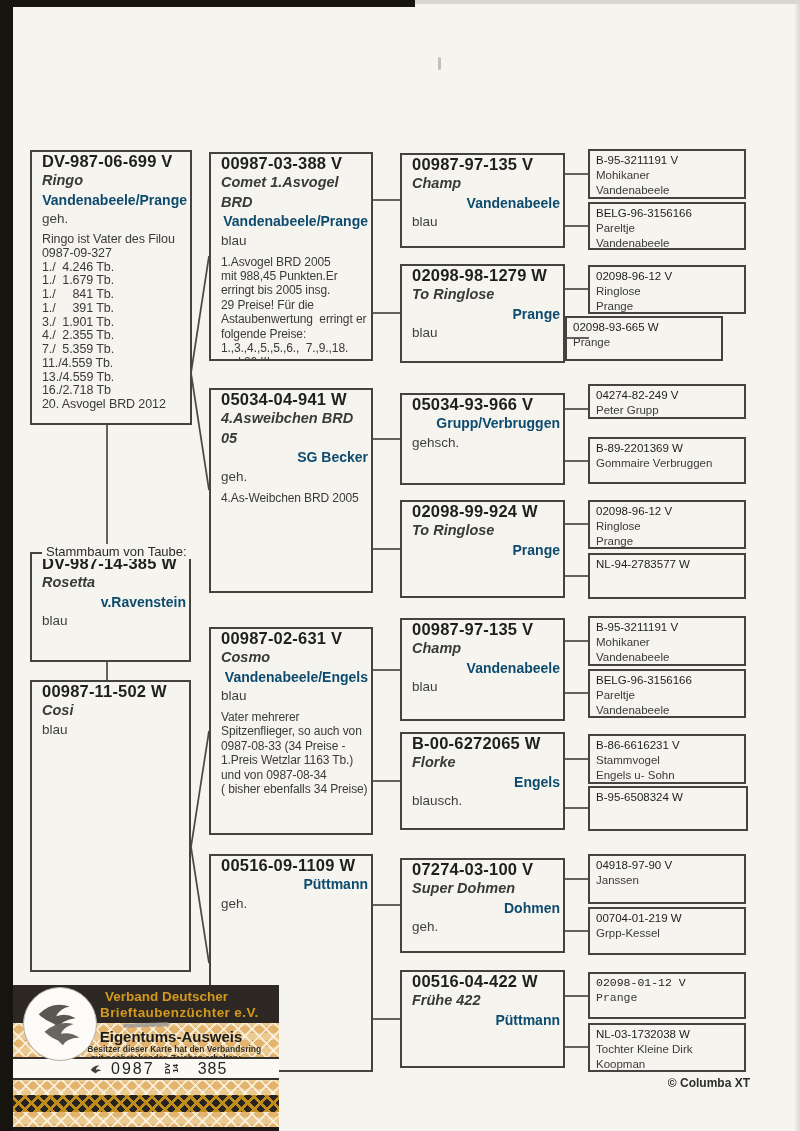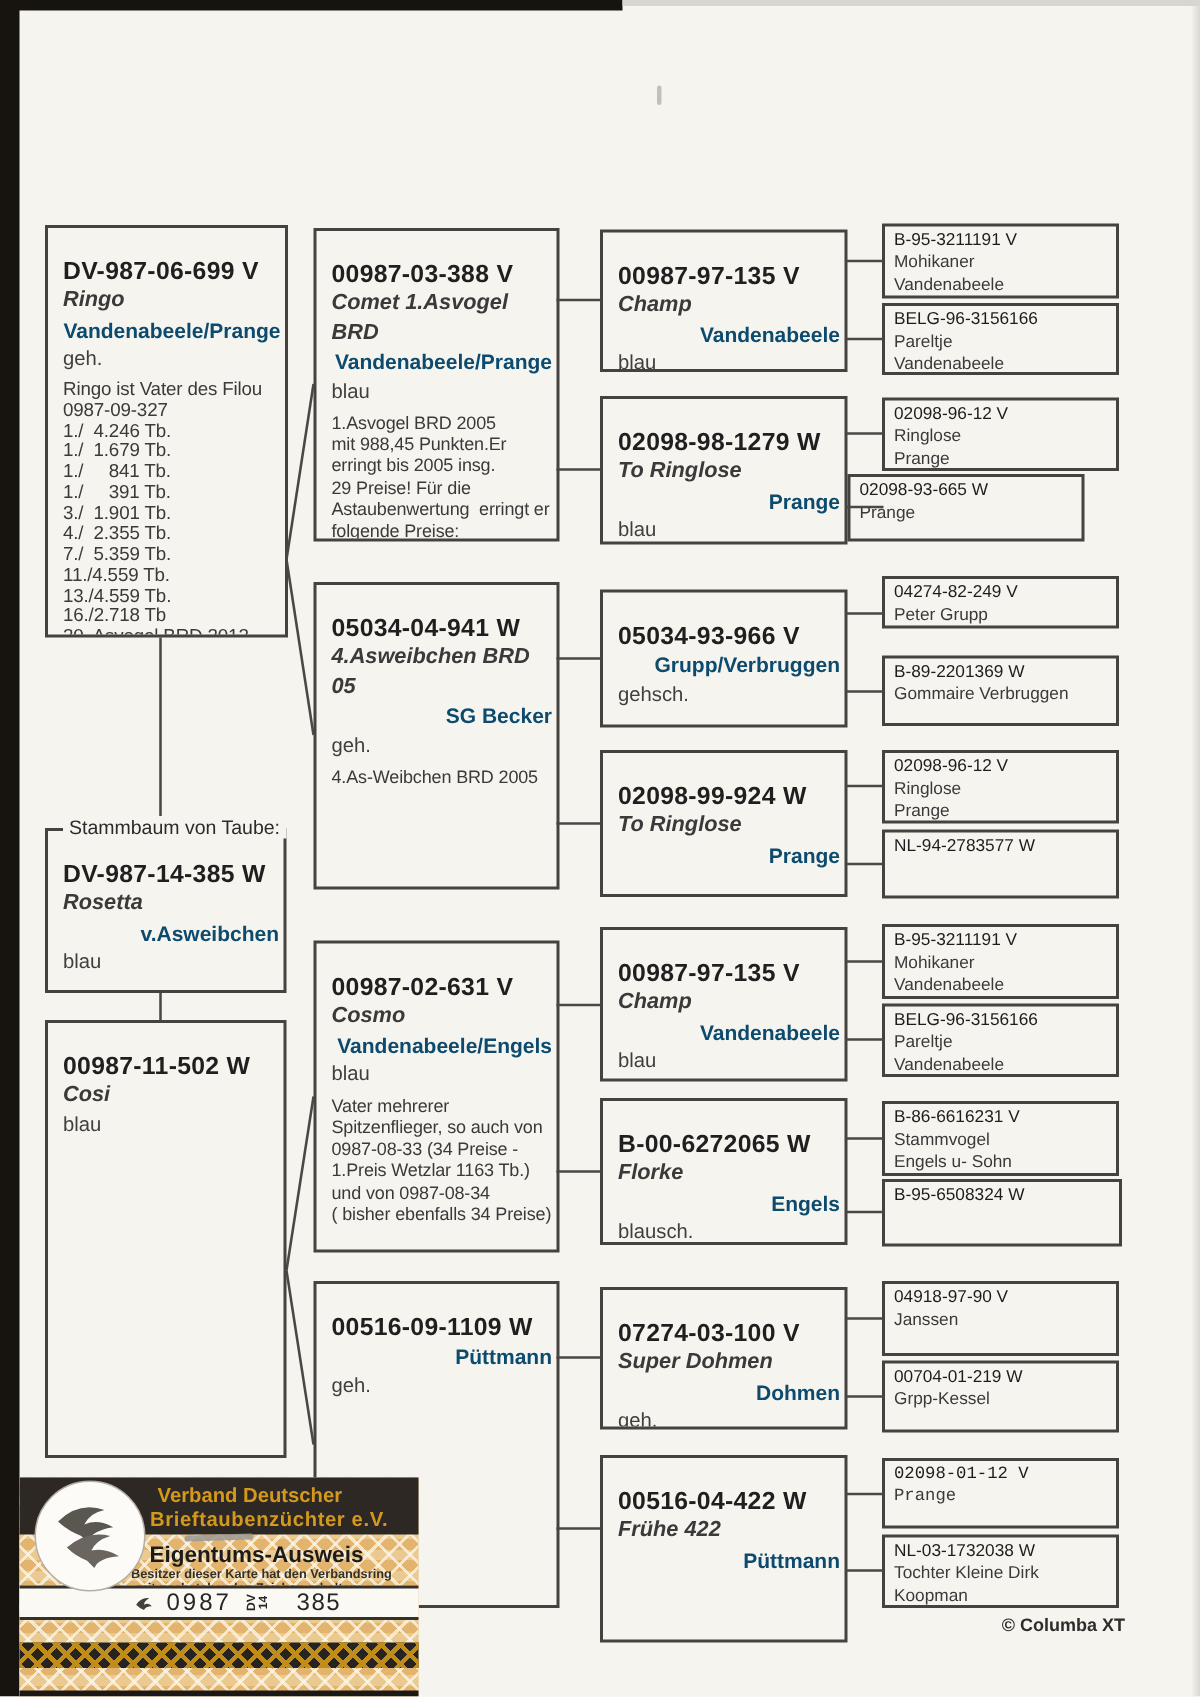--- a/index.html
+++ b/index.html
@@ -13,21 +13,21 @@
               background:linear-gradient(to left,#dbd8d1,rgba(219,216,209,0));}
   .smudge{position:absolute;left:438px;top:57px;width:3px;height:13px;background:#c2c0ba;border-radius:2px;}
 
   
   .letterhead{position:absolute;left:58px;top:24px;width:342px;text-align:center;}
   .lh-name{font-family:"Liberation Serif",serif;font-weight:bold;font-size:35px;color:#1c1c1c;letter-spacing:.5px;}
   .lh-addr{font-style:italic;font-size:21px;color:#2e2e2e;margin-top:6px;}
   .lh-contact{font-weight:bold;font-size:16px;color:#222;margin-top:5px;}
 
   
-  .box{position:absolute;box-sizing:border-box;border:2px solid #45433f;padding:20px 3px 0 10px;overflow:hidden;}
+  .box{position:absolute;box-sizing:border-box;border:2px solid #45433f;padding:0 3px 0 10px;overflow:hidden;}
   .l-ring{font-size:16.5px;font-weight:bold;color:#1f1f1f;letter-spacing:.2px;line-height:1.15;}
   .l-name{font-size:14.5px;font-weight:bold;font-style:italic;color:#3a3a3a;line-height:1.35;}
   .l-strain{font-size:14px;font-weight:bold;color:#0c4a6e;line-height:1.4;text-align:right;}
   .l-extra{font-size:13.5px;color:#3f3f3f;line-height:1.4;}
   .l-note{font-size:12px;color:#3a3a3a;line-height:1.2;margin-top:4px;white-space:pre;letter-spacing:-.1px;}
   .note-tall{font-size:12.5px;line-height:1.1;}
   .tree-label{position:absolute;left:42px;top:544px;font-size:13px;color:#2b2b2b;background:#f6f4ef;
               padding:0 4px;z-index:3;}
   .sbox{position:absolute;box-sizing:border-box;border:2px solid #45433f;padding:2px 6px;
         font-size:11.5px;line-height:1.3;white-space:pre;color:#3a3a3a;overflow:hidden;}
@@ -132,21 +132,21 @@
 11./4.559 Tb.
 13./4.559 Tb.
 16./2.718 Tb
 20. Asvogel BRD 2012</div>
   </div>
 
   <div class="tree-label">Stammbaum von Taube:</div>
   <div class="box" style="left:30px;top:552px;width:161px;height:110px;">
     <div class="l-ring">DV-987-14-385 W</div>
     <div class="l-name">Rosetta</div>
-    <div class="l-strain">v.Asweibchen</div>
+    <div class="l-strain">v.Ravenstein</div>
     <div class="l-extra">blau</div>
   </div>
 
   <div class="box" style="left:30px;top:680px;width:161px;height:292px;">
     <div class="l-ring">00987-11-502 W</div>
     <div class="l-name">Cosi</div>
     <div class="l-extra">blau</div>
   </div>
 
   <div class="box" style="left:209px;top:152px;width:164px;height:209px;">
@@ -221,21 +221,21 @@
     <div class="l-name">Florke</div>
     <div class="l-strain">Engels</div>
     <div class="l-extra">blausch.</div>
   </div>
   <div class="box" style="left:400px;top:858px;width:165px;height:95px;">
     <div class="l-ring">07274-03-100 V</div>
     <div class="l-name">Super Dohmen</div>
     <div class="l-strain">Dohmen</div>
     <div class="l-extra">geh.</div>
   </div>
-  <div class="box" style="left:400px;top:970px;width:165px;height:125px;">
+  <div class="box" style="left:400px;top:970px;width:165px;height:98px;">
     <div class="l-ring">00516-04-422 W</div>
     <div class="l-name">Frühe 422</div>
     <div class="l-strain">Püttmann</div>
   </div>
 
   <div class="sbox" style="left:588px;top:149px;width:158px;height:50px;">B-95-3211191 V
 Mohikaner
 Vandenabeele</div>
   <div class="sbox" style="left:588px;top:202px;width:158px;height:48px;">BELG-96-3156166
 Pareltje

